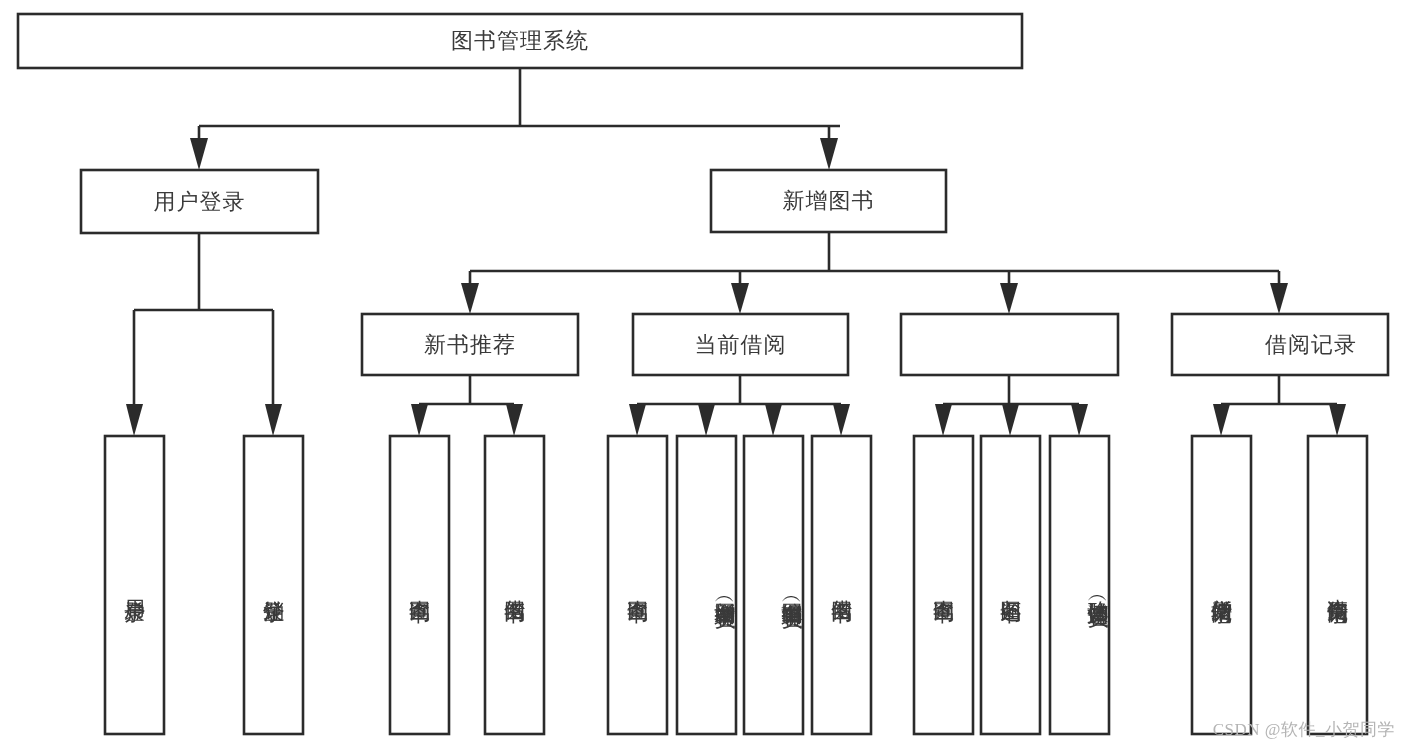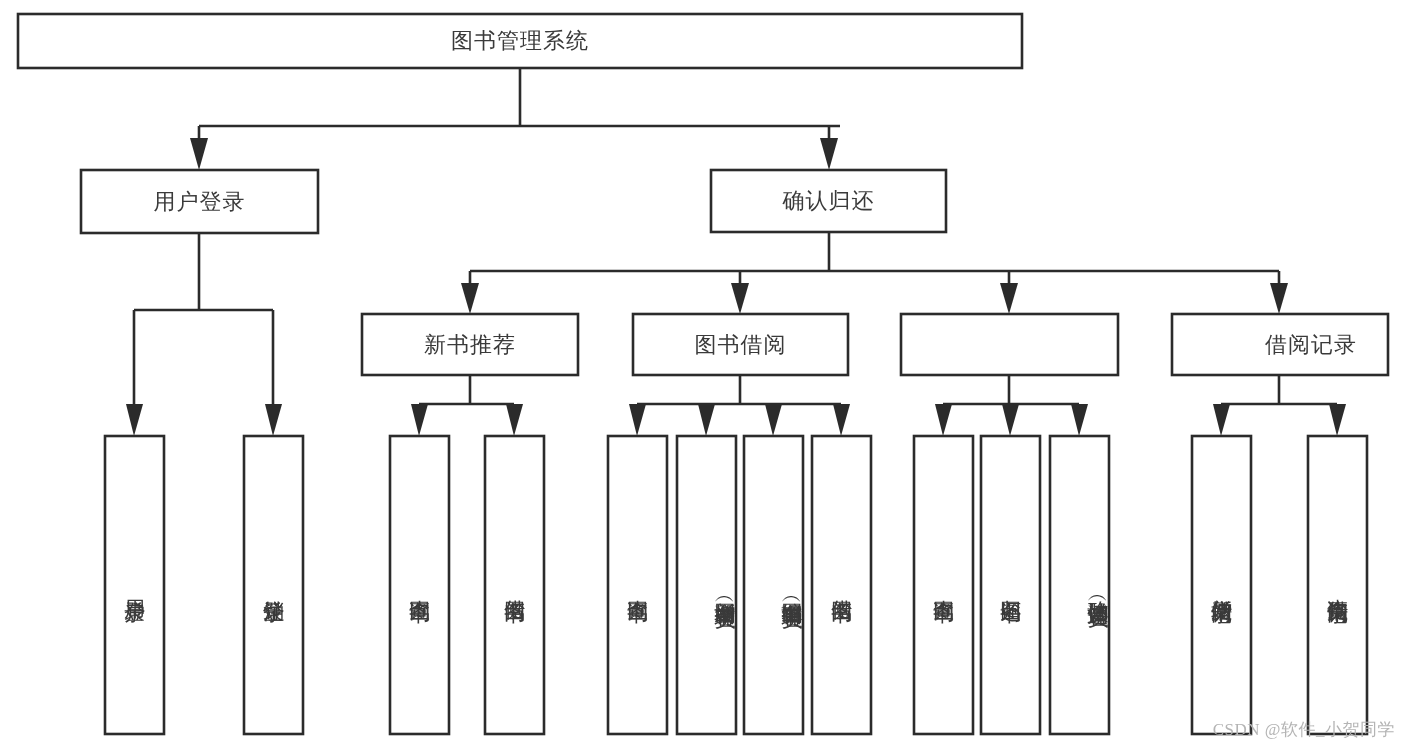--- a/index.html
+++ b/index.html
@@ -174,24 +174,24 @@
     <rect class="node-box" x="981" y="436" width="59" height="298"></rect>
     <rect class="node-box" x="1050" y="436" width="59" height="298"></rect>
 
     <rect class="node-box" x="1192" y="436" width="59" height="298"></rect>
     <rect class="node-box" x="1308" y="436" width="59" height="298"></rect>
   </svg>
 
   <div class="hlabel-wrap" style="left:18px; top:14px; width:1004px; height:54px;">图书管理系统</div>
 
   <div class="hlabel-wrap" style="left:81px; top:170px; width:237px; height:63px;">用户登录</div>
-  <div class="hlabel-wrap" style="left:711px; top:170px; width:235px; height:62px;">确认归还</div>
+  <div class="hlabel-wrap" style="left:711px; top:170px; width:235px; height:62px;">新增图书</div>
 
   <div class="hlabel-wrap" style="left:362px; top:314px; width:216px; height:61px;">新书推荐</div>
-  <div class="hlabel-wrap" style="left:633px; top:314px; width:215px; height:61px;">图书借阅</div>
+  <div class="hlabel-wrap" style="left:633px; top:314px; width:215px; height:61px;">当前借阅</div>
   <div class="hlabel-wrap" style="left:1172px; top:314px; width:216px; height:61px;margin-left:31px;">借阅记录</div>
 
   <div class="vlabel-wrap" style="left:105px; top:436px; width:59px; height:298px;">用户登录</div>
   <div class="vlabel-wrap" style="left:244px; top:436px; width:59px; height:298px;">注销登录</div>
 
   <div class="vlabel-wrap" style="left:390px; top:436px; width:59px; height:298px;">查询图书</div>
   <div class="vlabel-wrap" style="left:485px; top:436px; width:59px; height:298px;">借阅图书</div>
 
   <div class="vlabel-wrap" style="left:608px; top:436px; width:59px; height:298px;">查询图书</div>
   <div class="vlabel-wrap" style="left:677px; top:436px; width:59px; height:298px; align-items:flex-start; padding-top:8px; box-sizing:border-box;">新增图书（管理员）</div>

